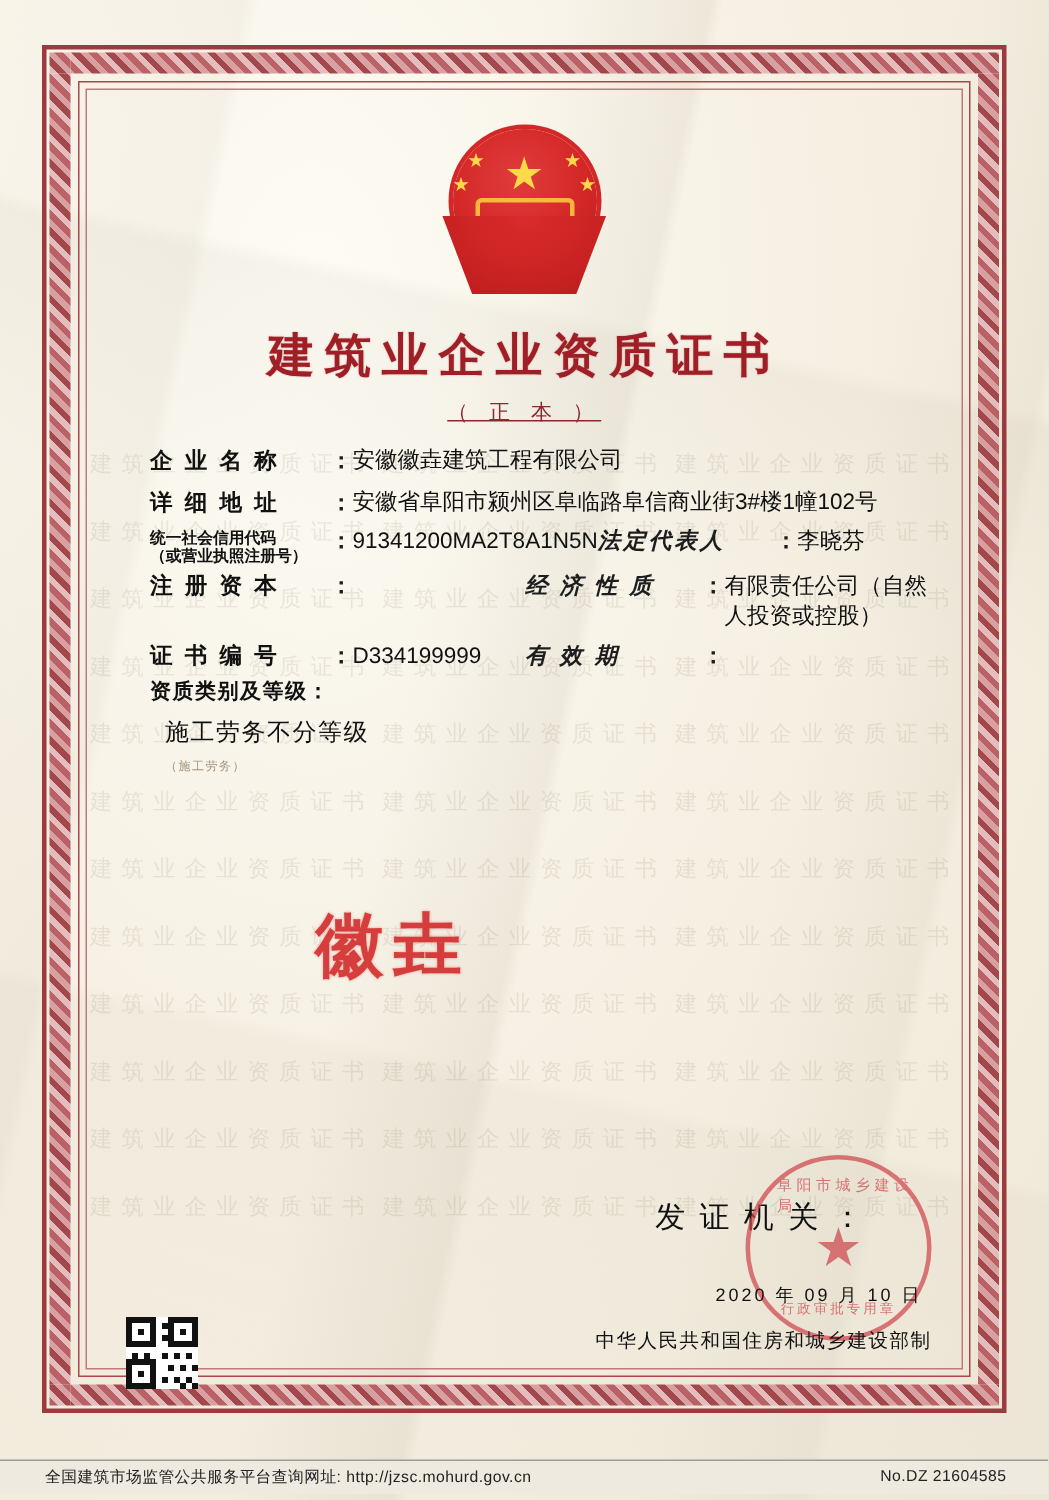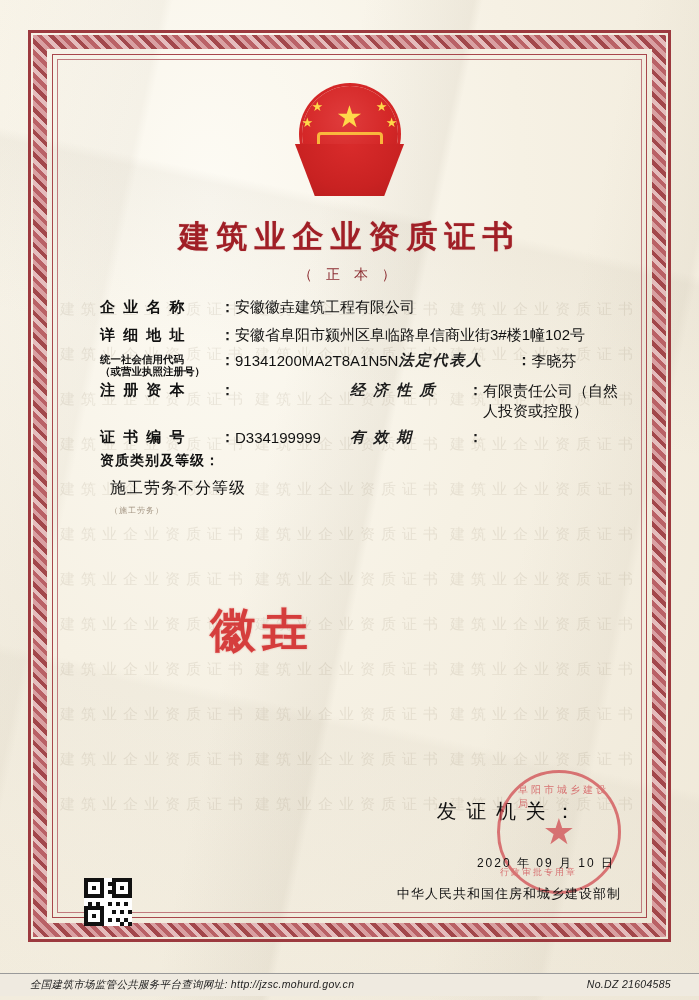--- a/index.html
+++ b/index.html
@@ -142,20 +142,21 @@
     text-shadow: 0 0 1px rgba(160,30,38,.5);
   }
   #subtitle {
     position: absolute;
     left: 0; right: 0;
     top: 266px;
     text-align: center;
     color: #8a2a2f;
     font-size: 14px;
     letter-spacing: 5px;
+    text-decoration: underline;
   }
 
   
   #fields {
     position: absolute;
     left: 100px;
     top: 295px;
     right: 70px;
     color: #1d1d1d;
     font-size: 15px;
@@ -275,20 +276,21 @@
     position: absolute;
     left: 0; right: 0; top: 10px;
     font-size: 10px;
     color: #d0474d;
     letter-spacing: 3px;
     margin-left: 18px;
   }
   #seal .seal-bottom {
     position: absolute;
     left: 0; right: 0; bottom: 12px;
+    text-align: center;
     font-size: 9px;
     color: #d0474d;
     letter-spacing: 2px;
   }
   #issue-date {
     position: absolute;
     right: 84px;
     top: 855px;
     font-size: 12px;
     letter-spacing: 2px;
@@ -314,21 +316,20 @@
   }
   #qr svg { display: block; }
 
   
   #footer {
     position: absolute;
     left: 0; right: 0; bottom: 4px;
     height: 22px;
     border-top: 1px solid #9a9a9a;
     background: #efeae0;
-    font-style: italic;
   }
   #footer-left {
     position: absolute;
     left: 30px; top: 4px;
     font-size: 10.5px;
     color: #222;
     letter-spacing: .3px;
   }
   #footer-right {
     position: absolute;

